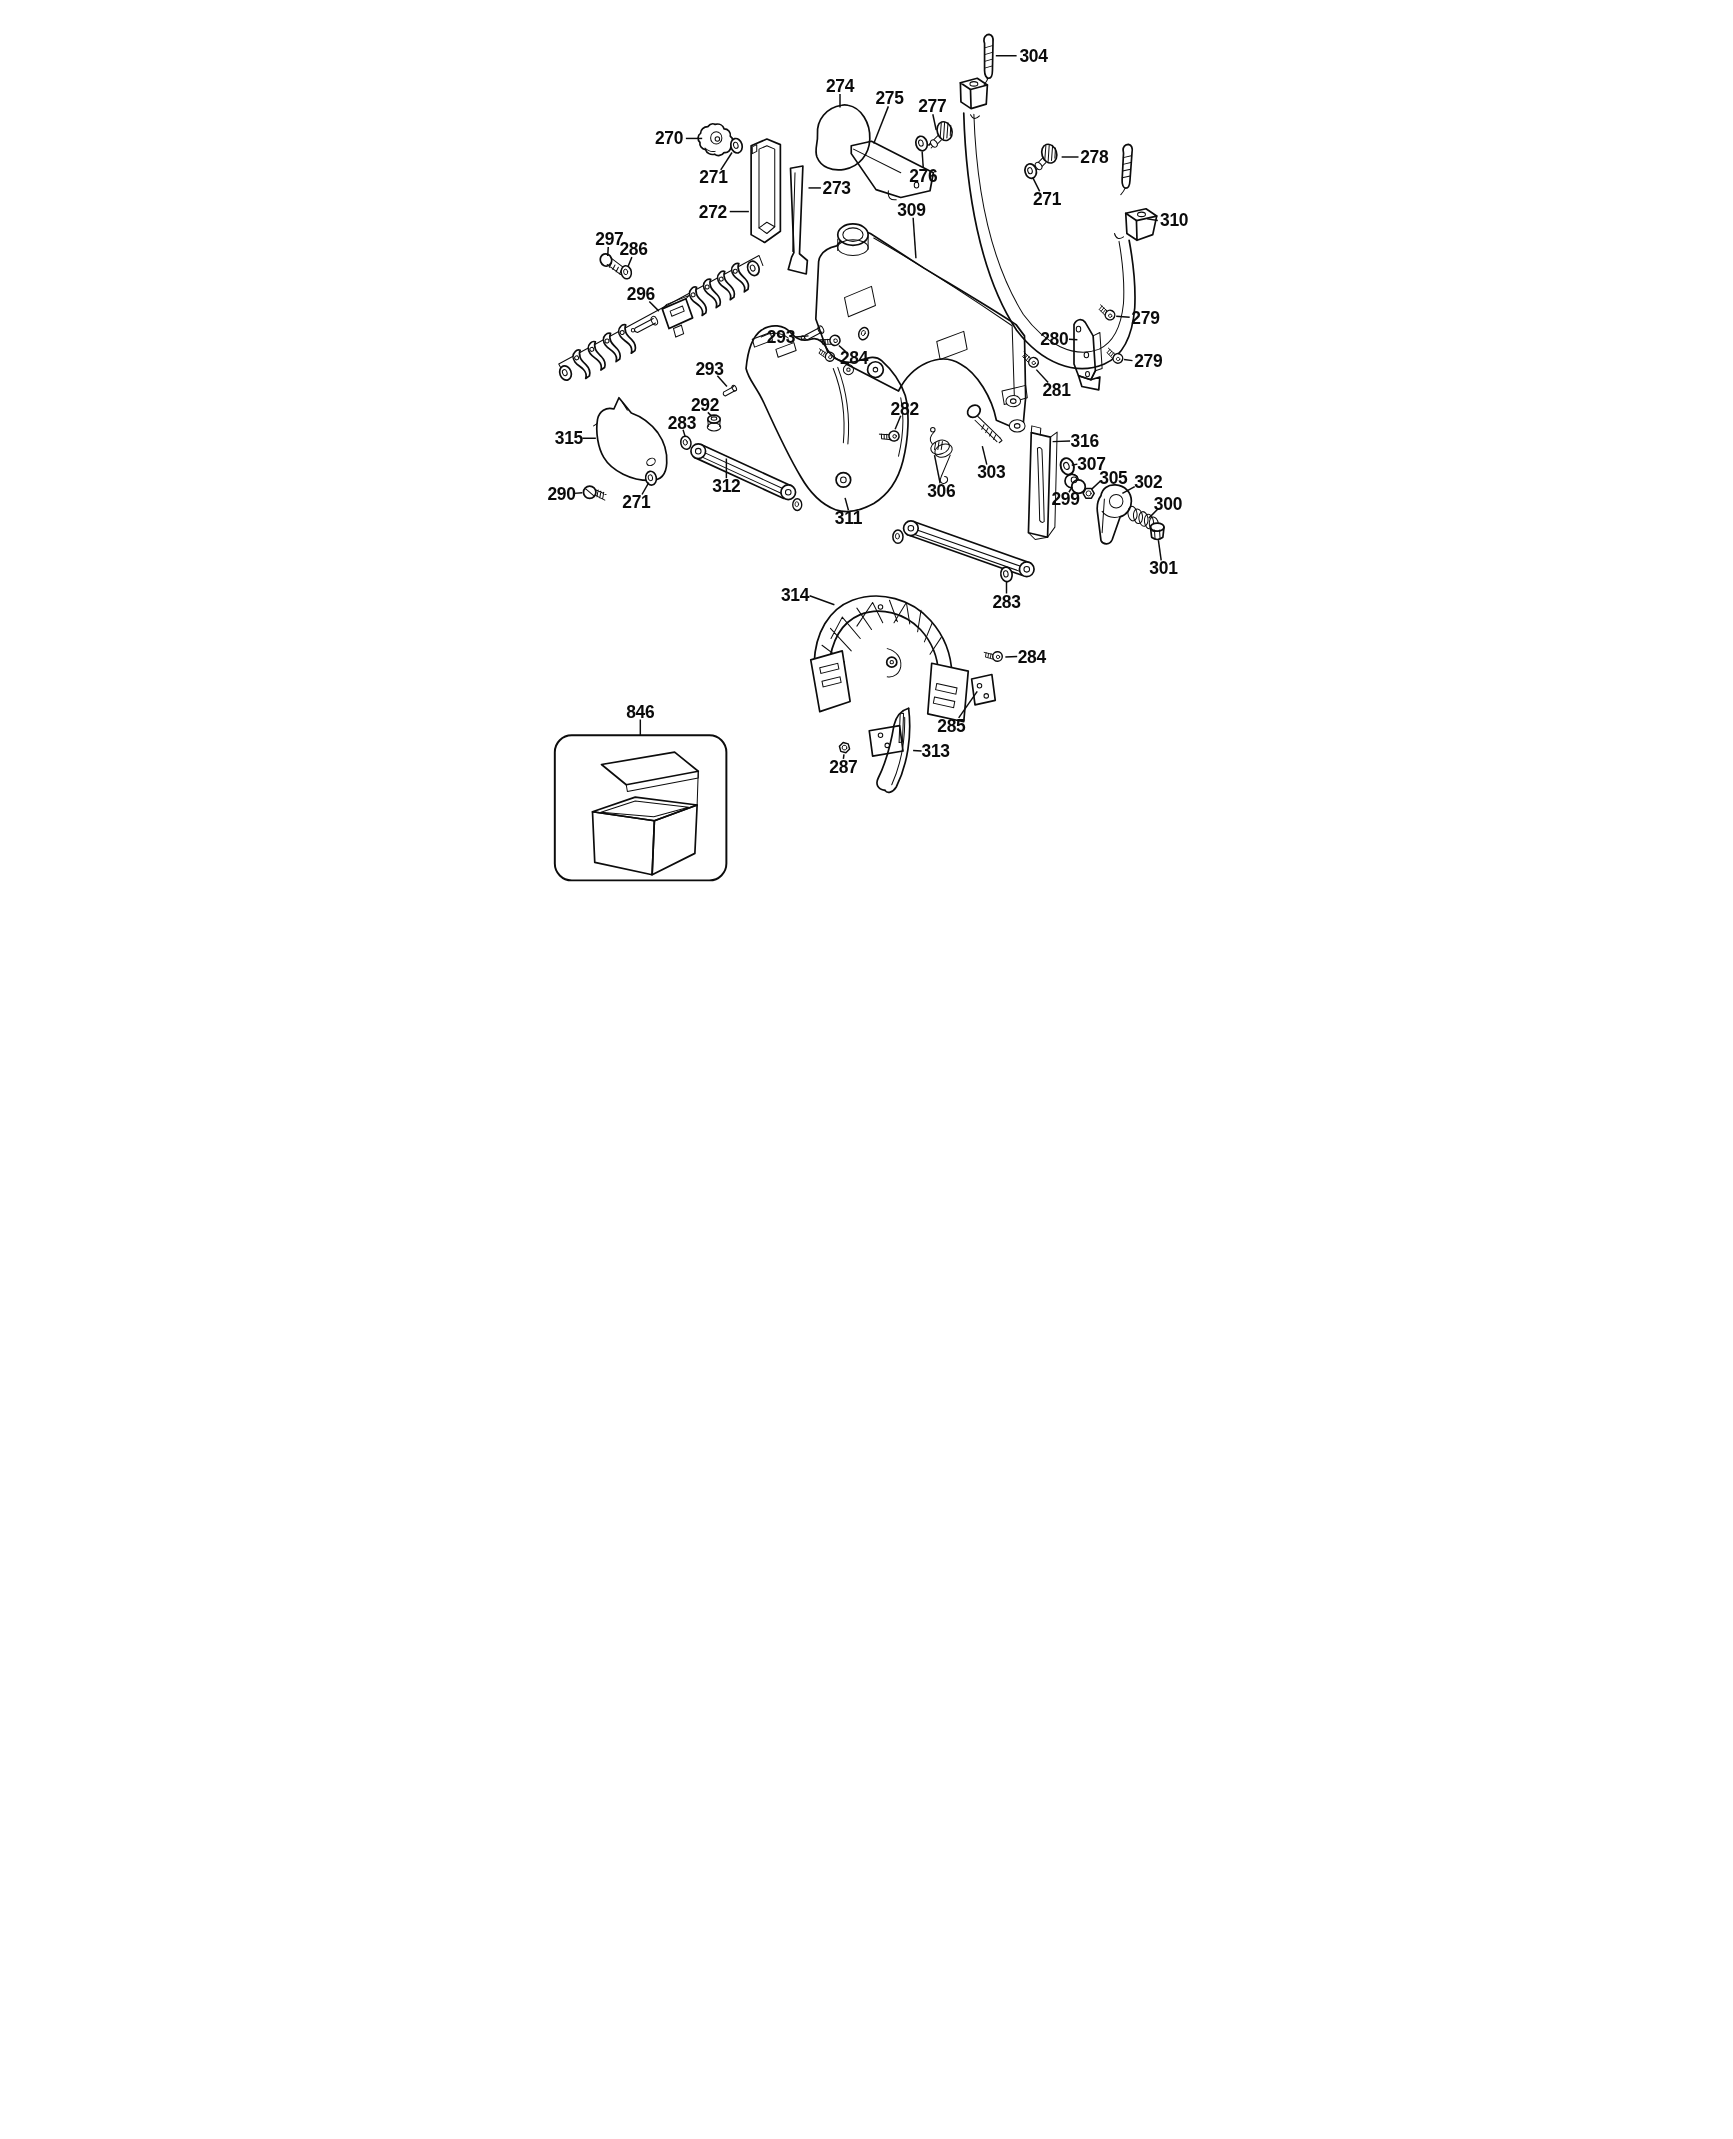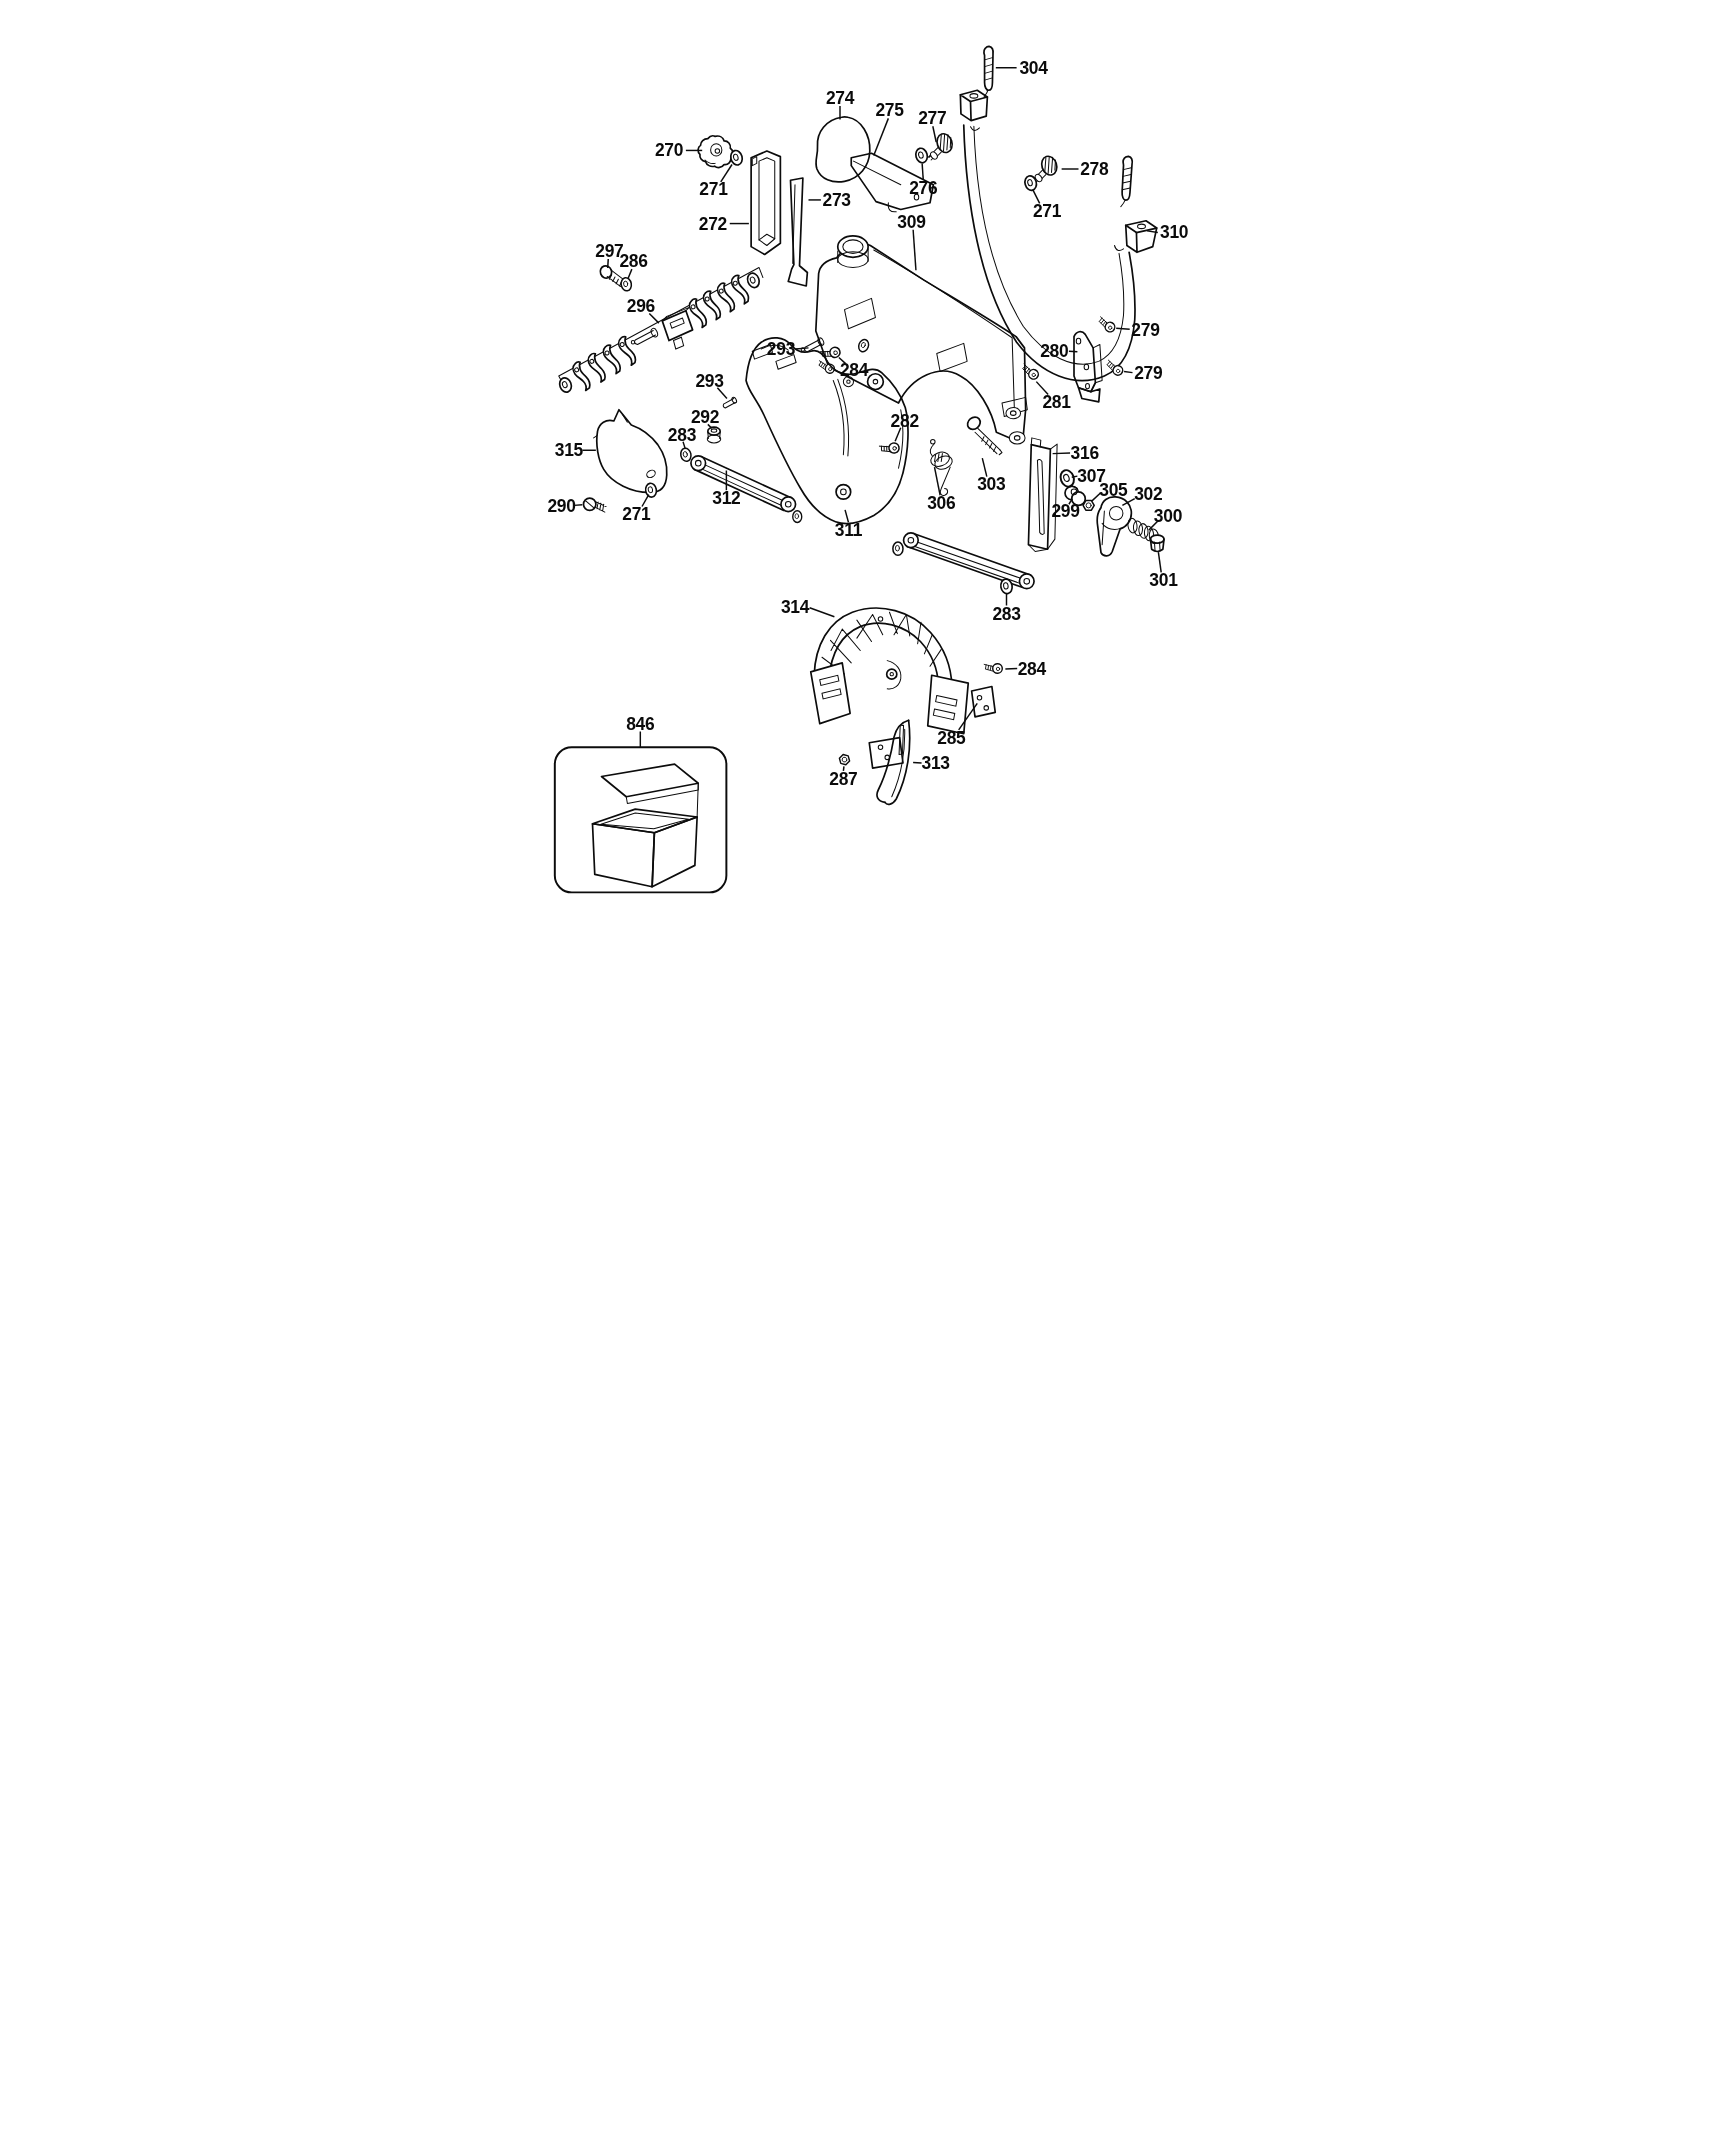--- a/index.html
+++ b/index.html
@@ -1,16 +1,16 @@
 <!DOCTYPE html>
 <html style="font-size:9px"><head>
 <meta charset="utf-8">
 <style>
   html,body{margin:0;padding:0;background:#ffffff;}
-  .stage{width:100%;max-width:720px;margin:16px auto;background:#fff;}
+  .stage{width:100%;max-width:720px;margin:4px auto;background:#fff;}
   svg{display:block;width:100%;height:auto;background:#fff;}
   .p{stroke:#0c0c0c;stroke-width:3;fill:none;stroke-linecap:round;stroke-linejoin:round;}
   .pf{stroke:#0c0c0c;stroke-width:3;fill:#ffffff;stroke-linecap:round;stroke-linejoin:round;}
   .d{stroke:#0c0c0c;stroke-width:1.8;fill:none;stroke-linecap:round;stroke-linejoin:round;}
   .df{stroke:#0c0c0c;stroke-width:1.8;fill:#ffffff;}
   .leader{stroke:#0c0c0c;stroke-width:2.6;fill:none;}
   .plabel{font-family:"Liberation Sans",sans-serif;font-weight:900;font-size:31px;
           fill:#0b0b0b;text-anchor:middle;letter-spacing:-0.5px;}
 </style>
 </head>

